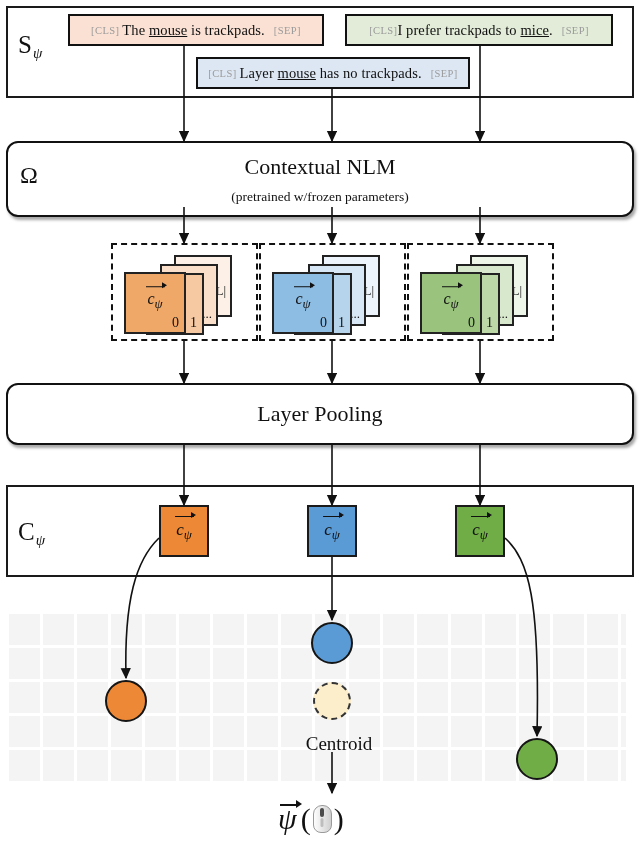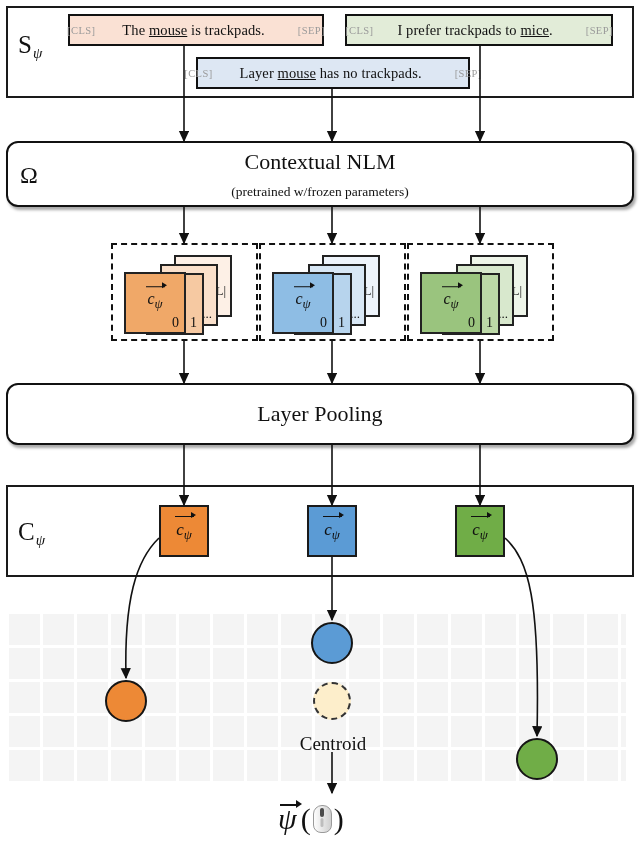--- a/index.html
+++ b/index.html
@@ -53,21 +53,20 @@
     border: 2px solid #111;
     box-sizing: border-box;
     display: flex;
     align-items: center;
     justify-content: center;
     padding: 0 4px;
     font-size: 14.5px;
     color: #111;
     white-space: nowrap;
     letter-spacing: 0.1px;
-    gap: 24px;
   }
   .tok {
     color: #9a9a9a;
     font-size: 10.5px;
     font-variant: small-caps;
     letter-spacing: 0.4px;
   }
   .tok.left { margin-right: 3px; }
   .tok.right { margin-left: 9px; }
   .tok.tight { margin-right: 0px; }
@@ -255,21 +254,21 @@
       <span><span>I prefer trackpads to </span><span class="u">mice</span><span>.</span></span>
       <span class="tok right">[SEP]</span>
   </div>
 
   <div class="sentence" style="left:196px; top:57px; width:274px; height:32px; background:#dde7f3;">
     <span class="tok left">[CLS]</span>
       <span><span>Layer </span><span class="u">mouse</span><span> has no trackpads.</span></span>
       <span class="tok right">[SEP]</span>
   </div>
 
-  <div class="proc" style="left:6px; top:141px; width:628px; height:66px;">
+  <div class="proc" style="left:6px; top:141px; width:628px; height:76px;">
     <div class="t1">Contextual NLM</div>
     <div class="t2">(pretrained w/frozen parameters)</div>
   </div>
   <div class="group-label" style="left:20px; top:163px; font-size:24px;">
     <span>Ω</span>
   </div>
 
   <div class="dashgroup" style="left:111px; top:243px; width:147px; height:98px;"></div>
   <div class="card" style="left:174px; top:255px; width:58px; height:62px; background:#fdf0e6;">
     <span class="idx" style="right:4px; bottom:16px; font-size:13px;">|L|</span>
@@ -340,21 +339,21 @@
     <span class="vecarrow"><span class="bar"></span><span class="head"></span><span>c</span><span class="psi-sub">ψ</span></span>
   </div>
 
   <div id="gridfield" style="left:8px; top:613px; width:618px; height:170px;"></div>
 
   <div class="dot" style="left:105px; top:680px; width:42px; height:42px; background:#ED8936;"></div>
   <div class="dot" style="left:311px; top:622px; width:42px; height:42px; background:#5B9BD5;"></div>
   <div class="dot" style="left:516px; top:738px; width:42px; height:42px; background:#70AD47;"></div>
   <div class="dot centroid" style="left:313px; top:682px; width:38px; height:38px; background:#fdeecb;"></div>
 
-  <div class="centroid-label" style="left:233px; top:733px; width:200px;">Centroid</div>
+  <div class="centroid-label" style="left:239px; top:733px; width:200px;">Centroid</div>
 
   <div class="psi-out" style="left:278px; top:802px;">
     <span class="pv"><span class="bar2"></span><span class="head2"></span><span>ψ</span></span>
     <span class="paren">(</span>
     <span class="mouse-glyph"></span>
     <span class="paren">)</span>
   </div>
 
   <svg class="layer" viewBox="0 0 640 848">
     <defs>

